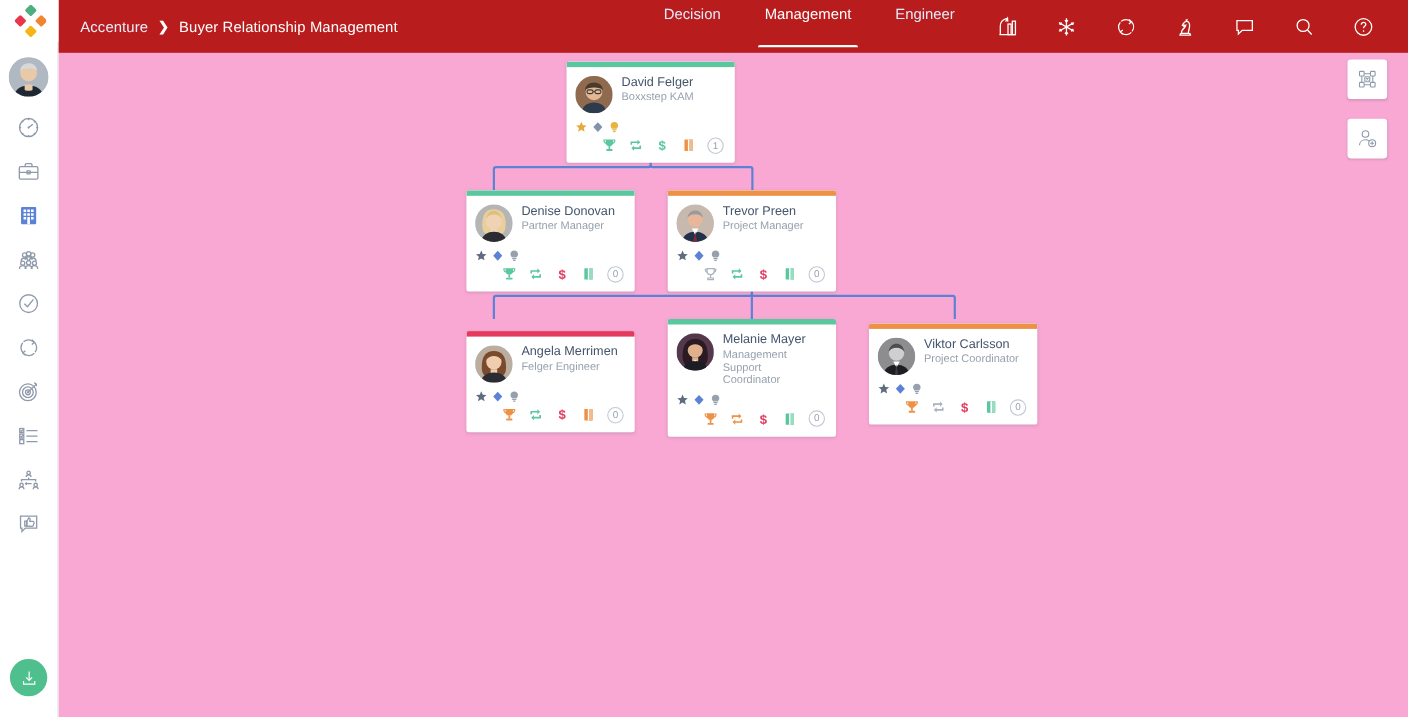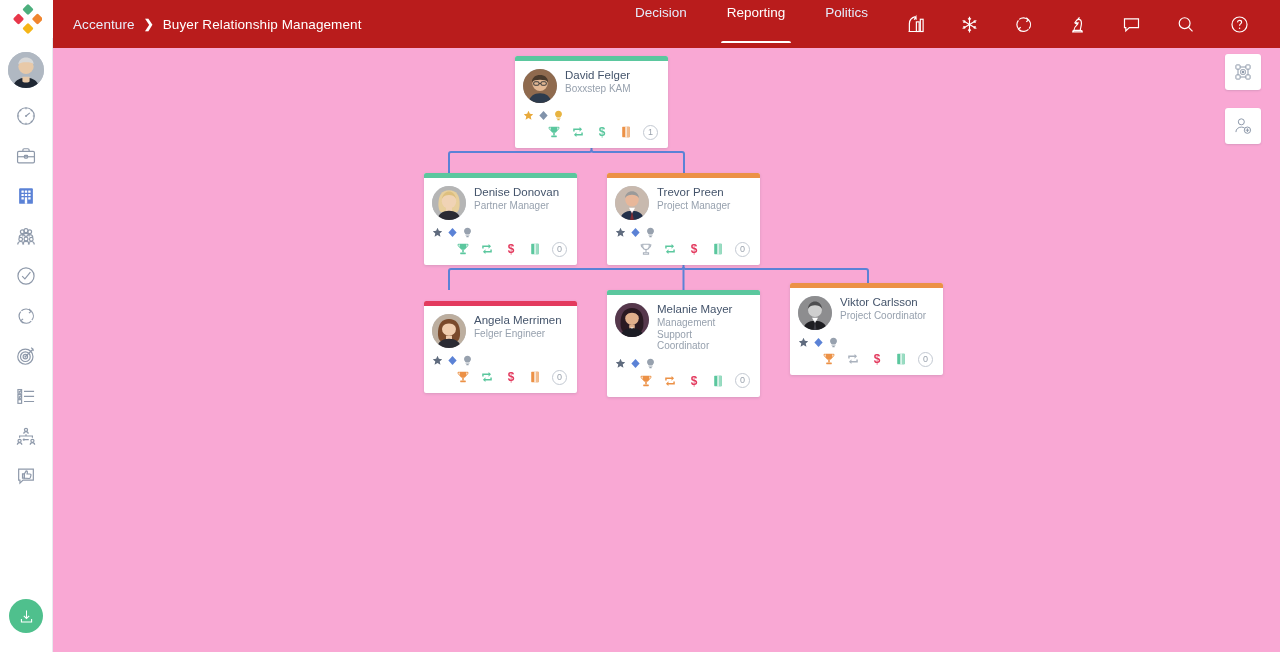--- a/index.html
+++ b/index.html
@@ -172,24 +172,24 @@
       <span class="crumb">Accenture</span>
       <span class="crumb-sep">❯</span>
       <span class="crumb last">Buyer Relationship Management</span>
     </div>
     <div class="nav-spacer"></div>
     <div class="navtabs">
       <div class="navtab">
         <span>Decision</span>
       </div>
       <div class="navtab active">
-        <span>Reporting</span>
+        <span>Management</span>
       </div>
       <div class="navtab">
-        <span>Politics</span>
+        <span>Engineer</span>
       </div>
     </div>
     <div class="navicons">
       <div class="navicon">
         <svg viewBox="0 0 24 24">
           <path class="ic" d="M4 20h16M5 20V11M5 11 C5 7, 8 4, 12 3"></path>
           <path class="ic" d="M10.5 6.5 L12.5 3 L12.8 6.6"></path>
           <rect class="ic" x="13" y="9" width="3.2" height="11"></rect>
           <rect class="ic" x="17.5" y="6" width="3.2" height="14"></rect>
         </svg>
@@ -741,21 +741,21 @@
                   <rect x="4.6" y="2.6" width="10.8" height="14.8" rx=".8" fill="#5bc79e"></rect>
                   <rect x="9.1" y="2.6" width="2.1" height="14.8" fill="#ffffff"></rect>
                   <rect x="11.2" y="2.6" width="4.2" height="14.8" rx=".8" fill="#9adcc2"></rect>
                 </svg>
               </span>
             <span class="count">0</span>
           </div>
         </div>
       </div>
 
-      <div class="card" style="left:737px; top:245px;">
+      <div class="card" style="left:737px; top:256px;">
         <div class="card-bar" style="background:#ec9146"></div>
         <div class="card-body">
           <div class="card-top">
             <div class="card-avatar">
               <svg viewBox="0 0 40 40">
                 <rect width="40" height="40" fill="#8d8d8f"></rect>
                 <circle cx="20" cy="16.5" r="8.2" fill="#cfcfcf"></circle>
                 <path d="M11.5 15c1-5.8 4.5-8.6 8.5-8.6s7.5 2.8 8.5 8.6c-2-3-5-4.2-8.5-4.2s-6.5 1.2-8.5 4.2z" fill="#4d4d4f"></path>
                 <path d="M5.5 40c1.5-7.5 7-11 14.5-11s13 3.5 14.5 11z" fill="#1e1e22"></path>
                 <path d="M16.5 25.5h7l-3.5 6.5z" fill="#ffffff"></path>

